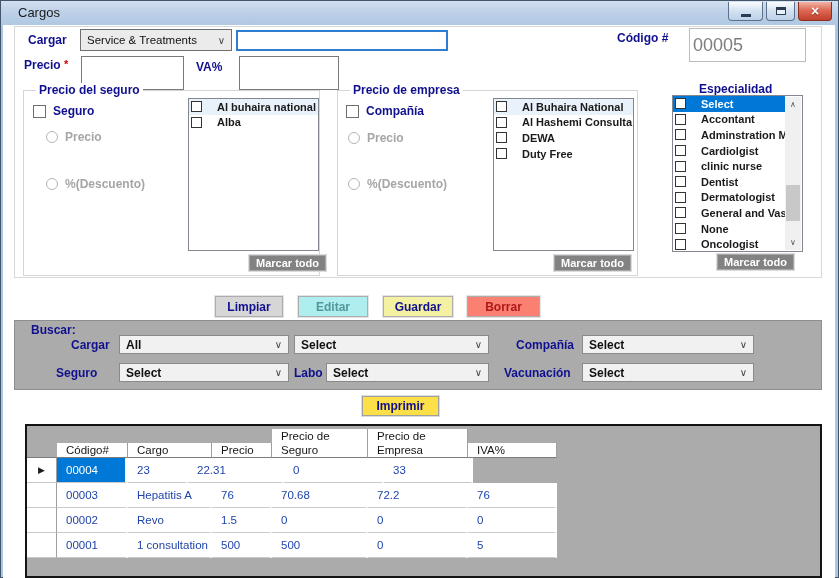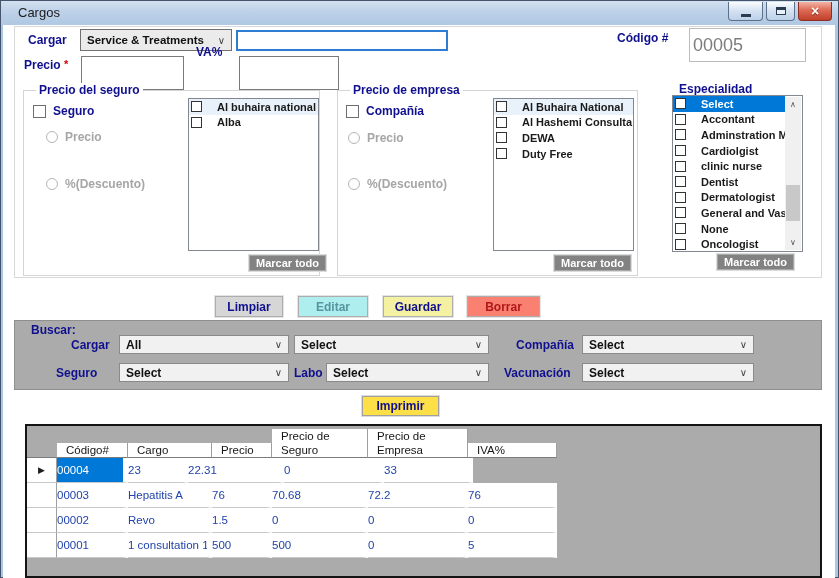--- a/index.html
+++ b/index.html
@@ -22,49 +22,49 @@
   #client { position:absolute; left:3px; top:25px; width:832px; height:553px; background:#fff; }
   .navy { color:#10108e; font-weight:bold; font-size:12px; }
   .graylbl { color:#a6a6a6; font-weight:bold; font-size:12px; }
   #outer-box { position:absolute; left:11px; top:1px; width:808px; height:252px; border:1px solid #d8d8d8; }
   
   .abs { position:absolute; }
   .tbox { background:#fff; border:1px solid #7a7a7a; font-size:18px; padding:16px 3px; }
   #cargar-label { left:25px; top:8px; }
   #cargar-combo { left:77px; top:4px; width:152px; height:22px; background:#ebebeb; border:1px solid #707070;
                   display:flex; align-items:center; justify-content:space-between; padding:0 6px; }
-  #cargar-combo .cv { font-size:11.5px; font-weight:bold; color:#111; }
+  #cargar-combo .cv { font-size:11.5px; font-weight:normal; color:#111; }
   .chev { color:#444; font-size:10px; }
   #cargo-input { left:233px; top:5px; width:212px; height:21px; border:2px solid #2d7ed3; outline:none; }
   #codigo-label { left:614px; top:6px; }
   #codigo-input { left:686px; top:3px; width:117px; height:20px; border:1px solid #bcbcbc; color:#7d7d7d; outline:none; }
   #precio-label { left:21px; top:33px; }
   .req { color:#d00000; font-weight:bold; font-size:11px; vertical-align:top; }
   #precio-input { left:78px; top:31px; width:103px; height:20px; outline:none; }
-  #va-label { left:193px; top:20px; }
+  #va-label { left:193px; top:35px; }
   #va-input { left:236px; top:31px; width:100px; height:20px; outline:none; }
   
   .groupbox { position:absolute; border:1px solid #d5d5d5; }
   #grp-seguro { left:20px; top:65px; width:297px; height:186px; }
   #grp-empresa { left:334px; top:65px; width:301px; height:186px; }
   .grp-title { position:absolute; top:-8px; left:12px; background:#fff; padding:0 3px; }
   .cbx { display:inline-block; width:13px; height:13px; background:#fff; border:1px solid #6e6e6e; }
   .chkrow { position:absolute; display:flex; align-items:center; gap:7px; }
   .radio { display:inline-block; width:12px; height:12px; border-radius:50%; border:1px solid #b5b5b5; background:#fff; }
   .listbox { position:absolute; background:#fff; border:1px solid #828790; overflow:hidden; }
   .listbox ul { list-style:none; }
   .listbox li { display:flex; align-items:center; gap:15px; height:15.6px; padding-left:2px; white-space:nowrap; overflow:hidden; }
   .listbox li .cbx2 { flex:0 0 auto; width:11px; height:11px; border:1px solid #333; background:#fff; }
   .listbox li .itxt { font-size:11px; font-weight:bold; color:#1a1a1a; }
   li.hl { background:#e9f2fb; }
   li.sel-blue { background:#0078d7; }
   li.sel-blue .itxt { color:#fff; }
   .marcar { position:absolute; width:77px; height:16px; background:#828282; border:1px solid #a8a8a8;
             color:#fff; font-weight:bold; font-size:11px; text-align:center; line-height:14px; box-shadow:0 0 0 1px #dcdcdc; }
-  #esp-label { left:676px; top:57px; }
+  #esp-label { left:696px; top:57px; }
   #esp-list { left:669px; top:70px; width:131px; height:157px; }
   #esp-list ul { margin-right:17px; }
   .scrollbar { position:absolute; top:1px; right:1px; bottom:1px; width:16px; background:#f0f0f0; }
   .sb-btn { position:absolute; left:0; width:16px; height:15px; background:#f0f0f0; color:#555; font-size:8px; text-align:center; line-height:15px; }
   .sb-up { top:0; } .sb-down { bottom:0; }
   .sb-thumb { position:absolute; left:1px; top:88px; width:14px; height:36px; background:#c8c8c8; }
   
   .actbtn { position:absolute; top:271px; height:21px; border:1px solid #adadad; box-shadow:0 0 0 1px #e4e4e4;
             font-weight:bold; font-size:12px; text-align:center; cursor:default; display:flex; align-items:center; justify-content:center; }
   #btn-limpiar { left:212px; width:68px; background:#d6d6d6; color:#10108e; }
@@ -84,22 +84,22 @@
                   display:flex; align-items:center; justify-content:center; }
   
   #grid { position:absolute; left:22px; top:399px; width:797px; height:154px; background:#ababab; border:2px solid #141414; overflow:hidden; }
   .g-row, .g-header { display:flex; width:530px; }
   .g-header { height:32px;align-items:flex-end; }
   .g-header .g-cell { background:#fff; color:#161616; font-size:11.5px; line-height:14px;
                       border-right:1px solid #9f9f9f; border-bottom:1px solid #7c7c7c;
                       display:flex; align-items:center; padding-left:9px; }
   .g-row { height:25px; }
   .g-row .g-cell { background:#fff; color:#2144aa; font-size:11.5px;
-                   border-right:5px solid #ffffff; border-bottom:1px solid #c9c9c9;
-                   display:flex; align-items:center; white-space:nowrap; overflow:hidden; }
+                   border-right:3px solid #ffffff; border-bottom:1px solid #c9c9c9;
+                   display:flex; align-items:center; padding-left:9px; white-space:nowrap; overflow:hidden; }
   .col-sel { flex:0 0 30px; padding-left:0 !important; justify-content:center; }
   .g-header .col-sel { border-right:1px solid #9f9f9f; }
   .g-row .col-sel { border-right:1px solid #9f9f9f; }
   .col-codigo { flex:0 0 71px; } .col-cargo { flex:0 0 84px; } .col-precio { flex:0 0 60px; }
   .col-ps { flex:0 0 96px; } .col-pe { flex:0 0 100px; } .col-iva { flex:0 0 89px; }
   .cell-selected { background:#0078d7 !important; color:#fff !important; }
   .selarrow { color:#1c1c1c; font-size:9px; }
 </style>
 </head>
 <body>

